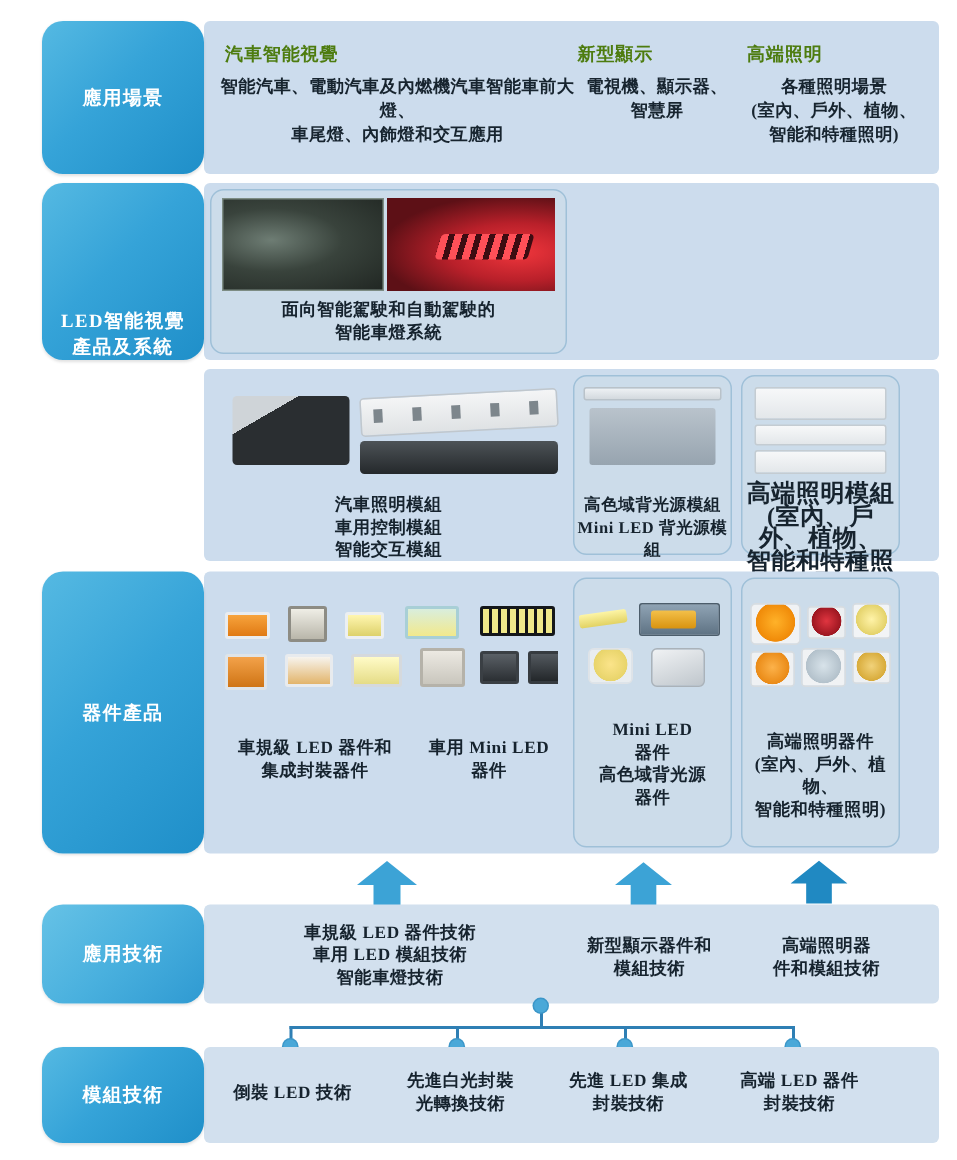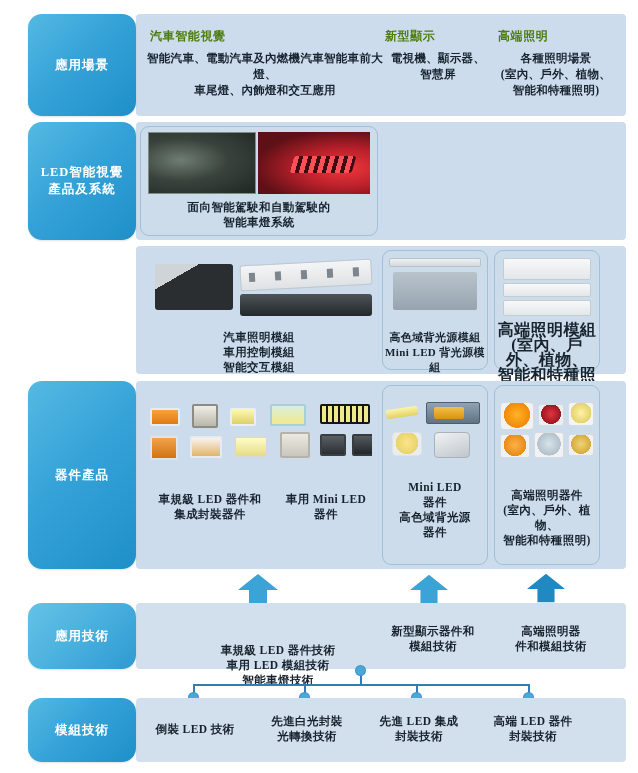--- a/index.html
+++ b/index.html
@@ -146,21 +146,21 @@
   <div class="colbody" style="left:378px;top:50px;width:120px;white-space:pre-line;">電視機、顯示器、
 智慧屏</div>
 
   <div class="colhead" style="left:498px;top:28px;width:115px;">高端照明</div>
   <div class="colbody" style="left:495px;top:50px;width:122px;white-space:pre-line;">各種照明場景
 (室內、戶外、植物、
 智能和特種照明)</div>
 
   <div class="band" style="top:122px;height:118px;"></div>
 
-  <div class="side-pill" style="top:122px;height:118px;white-space:pre-line;">
+  <div class="side-pill" style="top:122px;height:118px;white-space:pre-line;align-items:flex-end;">
     <span>LED智能視覺
 產品及系統</span>
   </div>
 
   <div class="card" style="left:140px;top:126px;width:238px;height:110px;"></div>
 
   <div class="photo ph-headlight" style="left:148px;top:132px;width:108px;height:62px;"></div>
   <div class="photo ph-taillight" style="left:258px;top:132px;width:112px;height:62px;">
     <div style="position:absolute;left:34px;top:24px;width:62px;height:17px;
                 background:repeating-linear-gradient(90deg,#ff5058 0 5px,#3d0c12 5px 9px);
@@ -265,21 +265,21 @@
   <svg class="arrow" style="left:527px;top:572px;width:38px;height:32px;" viewBox="0 0 40 30">
     <polygon points="20,0 40,16 29,16 29,30 11,30 11,16 0,16" fill="#2089c2"></polygon>
   </svg>
 
   <div class="band lighter" style="top:603px;height:66px;"></div>
 
   <div class="side-pill soft" style="top:603px;height:66px;">
     <span>應用技術</span>
   </div>
 
-  <div class="caption" style="left:188px;top:615px;width:180px;white-space:pre-line;margin-top:28px;">車規級 LED 器件技術
+  <div class="caption" style="left:170px;top:615px;width:180px;white-space:pre-line;">車規級 LED 器件技術
 車用 LED 模組技術
 智能車燈技術</div>
   <div class="caption" style="left:378px;top:624px;width:110px;white-space:pre-line;">新型顯示器件和
 模組技術</div>
   <div class="caption" style="left:495px;top:624px;width:112px;white-space:pre-line;">高端照明器
 件和模組技術</div>
 
   <div class="bus-line" style="left:193px;top:684px;width:336px;height:2px;"></div>
   <div class="bus-line" style="left:360px;top:670px;width:2px;height:16px;"></div>
   <div class="bus-dot" style="left:356px;top:666px;"></div>

